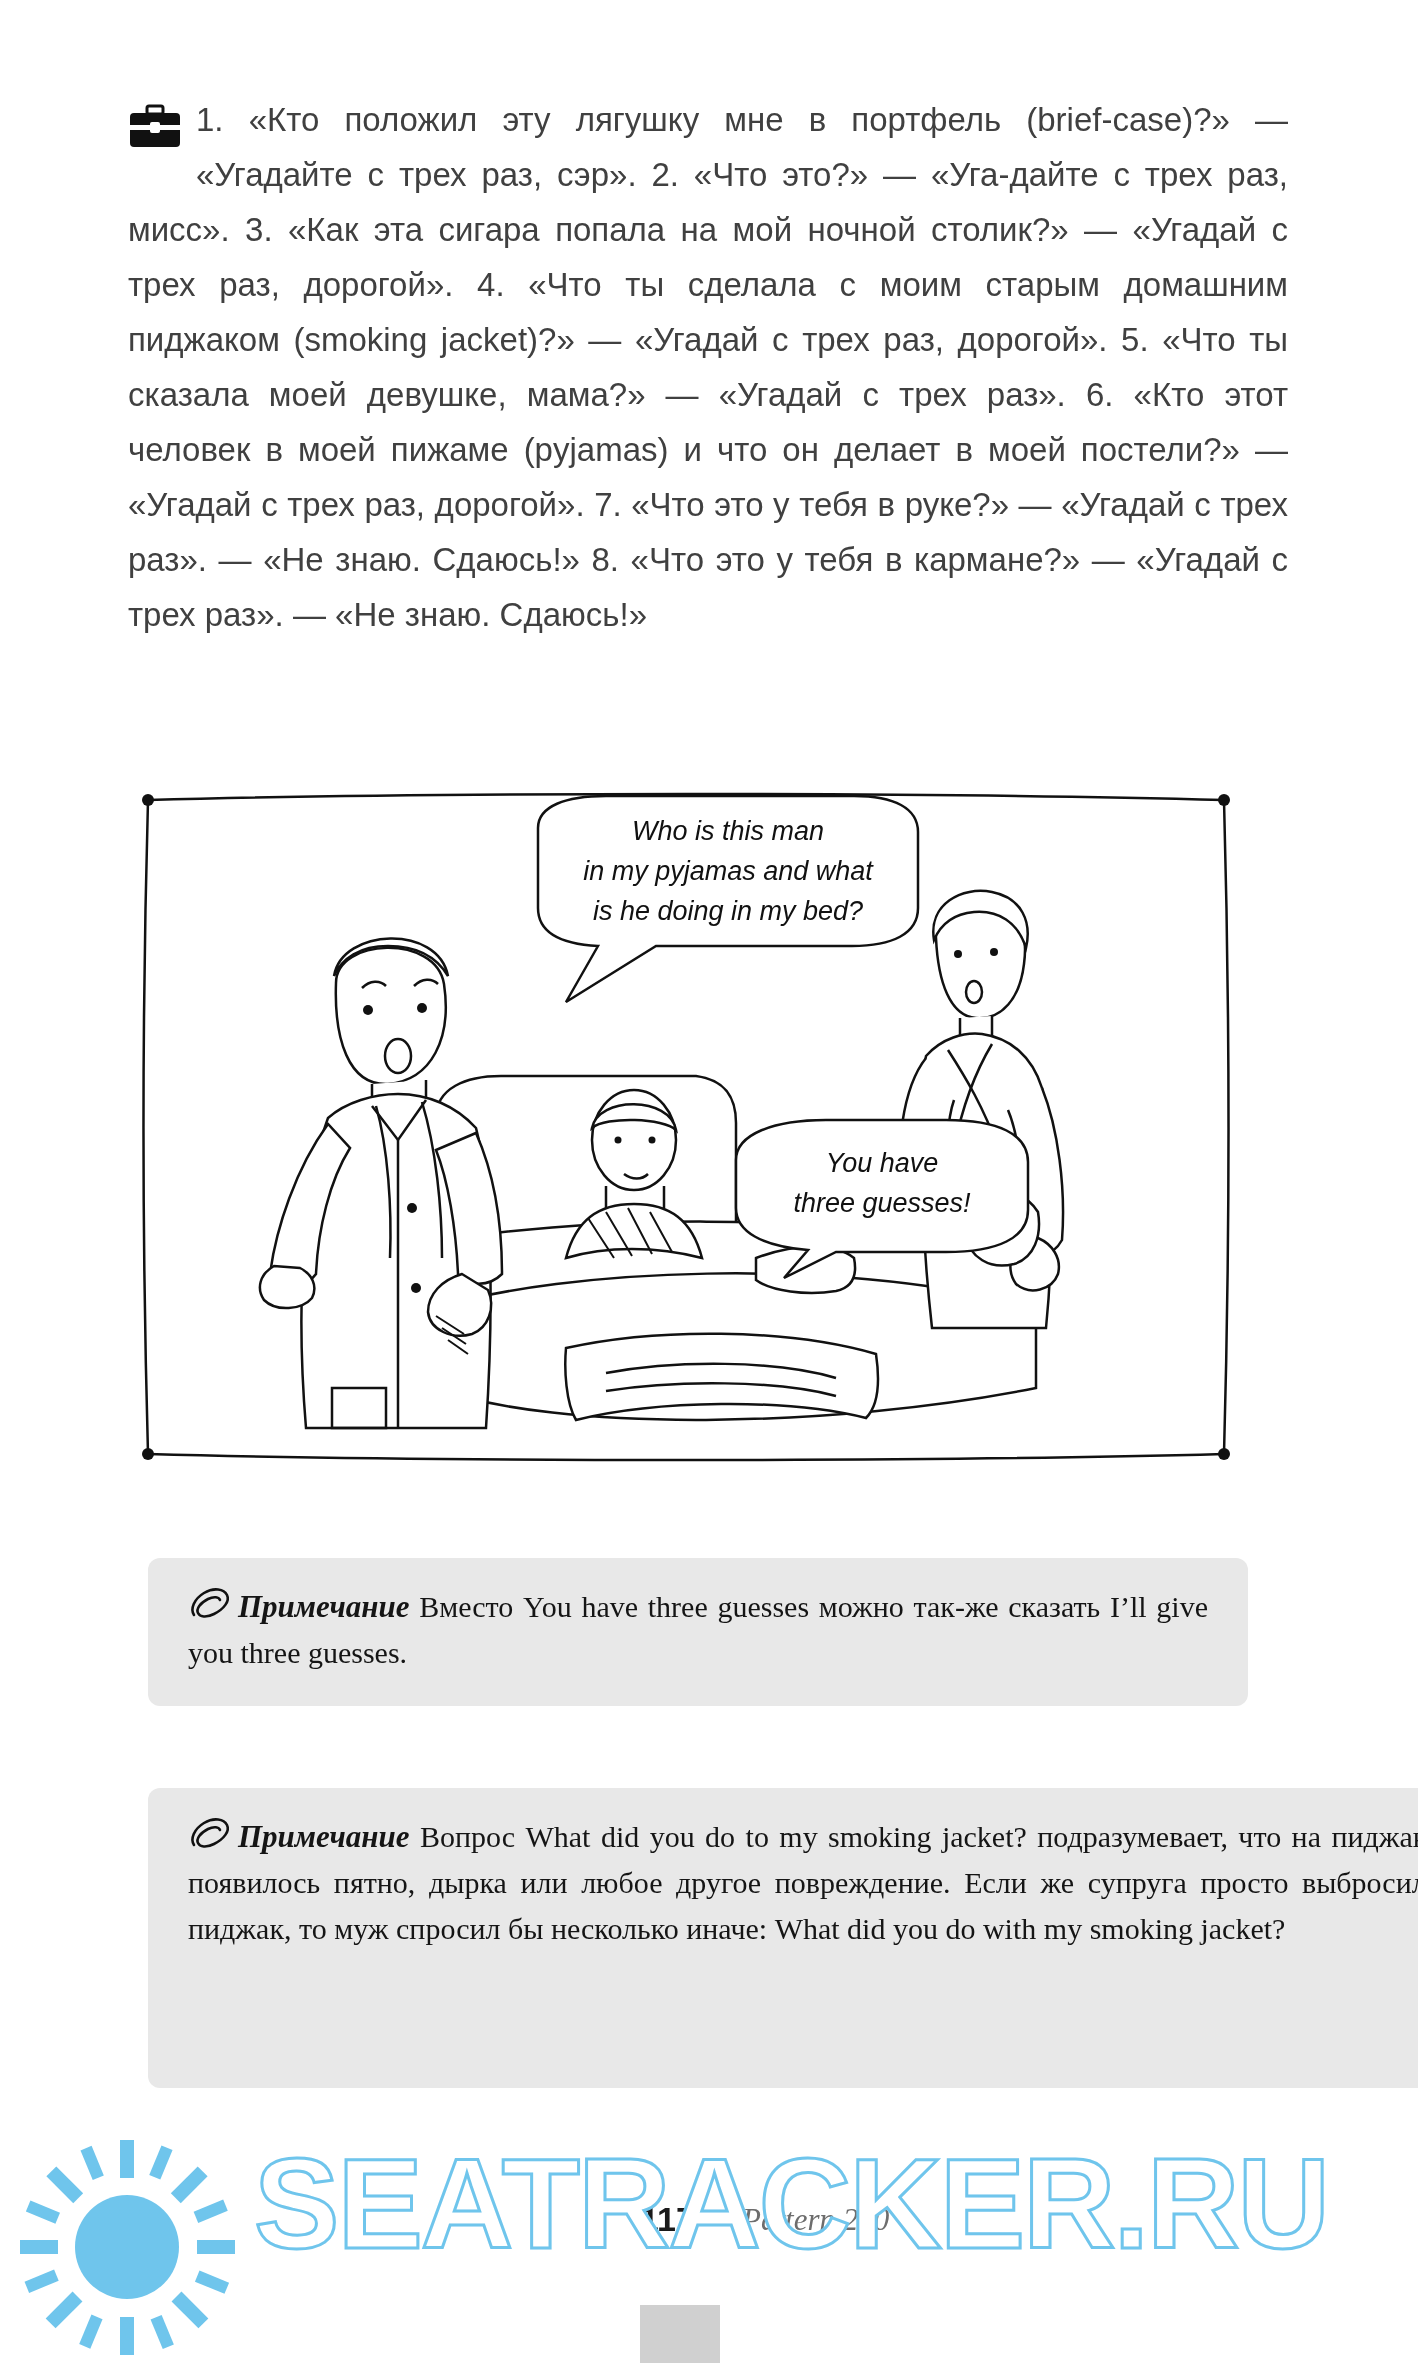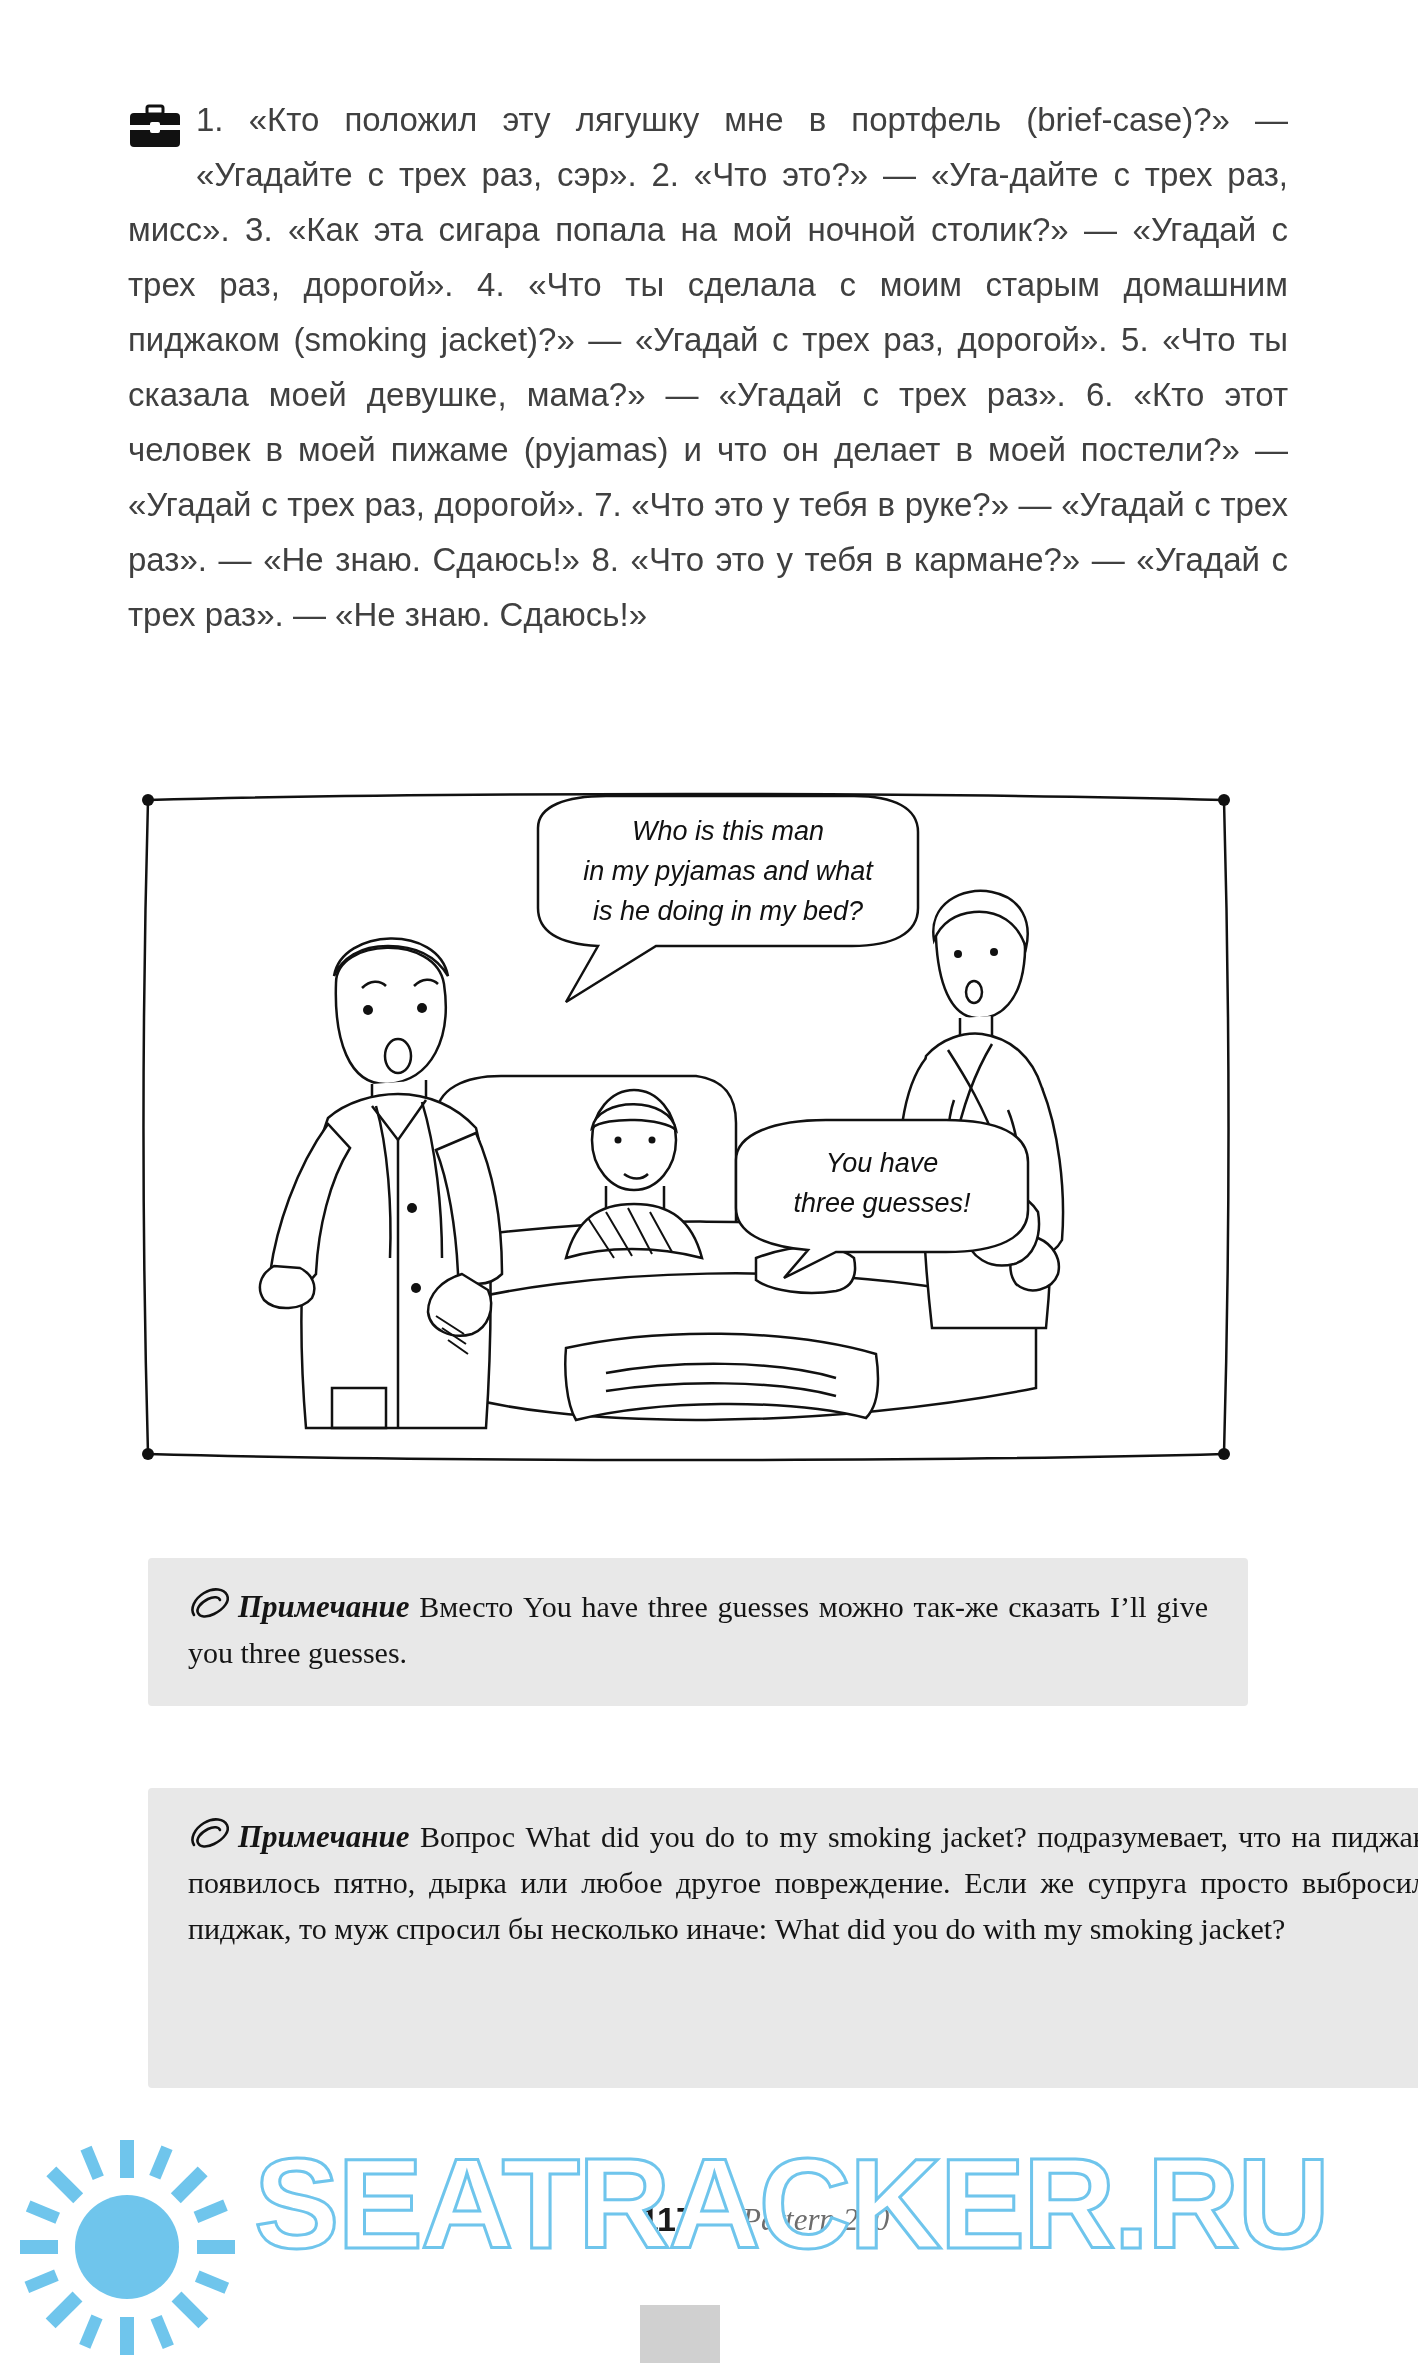--- a/index.html
+++ b/index.html
@@ -51,21 +51,21 @@
     top: 788px;
     width: 1100px;
     height: 680px;
   }
   .comic svg { display: block; }
 
   
   .note {
     position: absolute;
     background: #e8e8e8;
-    border-radius: 4px;
+    border-radius: 12px;
     box-sizing: border-box;
     padding: 26px 40px 30px 40px;
   }
   .note-1 { left: 148px; top: 1558px; width: 1100px; height: 148px; }
   .note-2 { left: 148px; top: 1788px; width: 1332px; height: 300px; }
   .note-text {
     font-family: "Liberation Serif", serif;
     font-size: 30px;
     line-height: 46px;
     text-align: justify;

